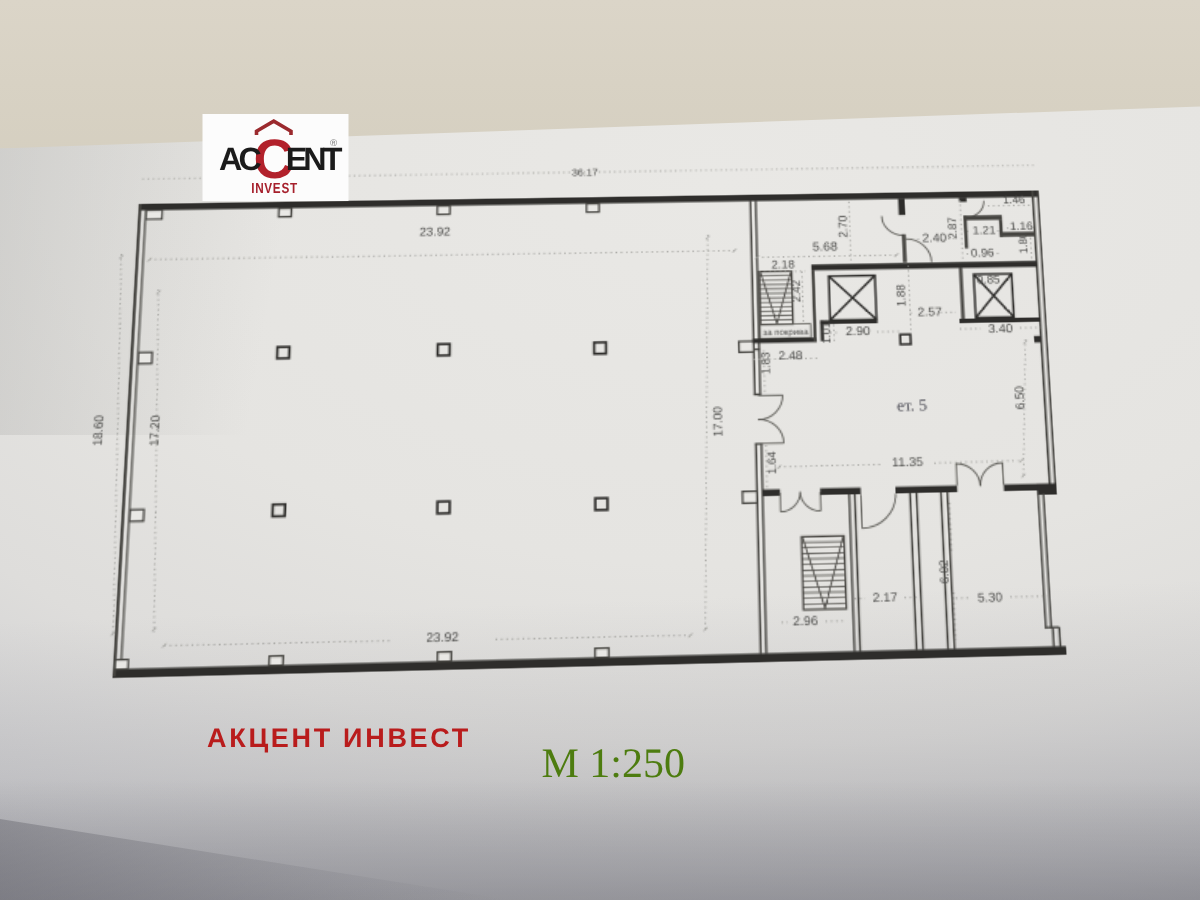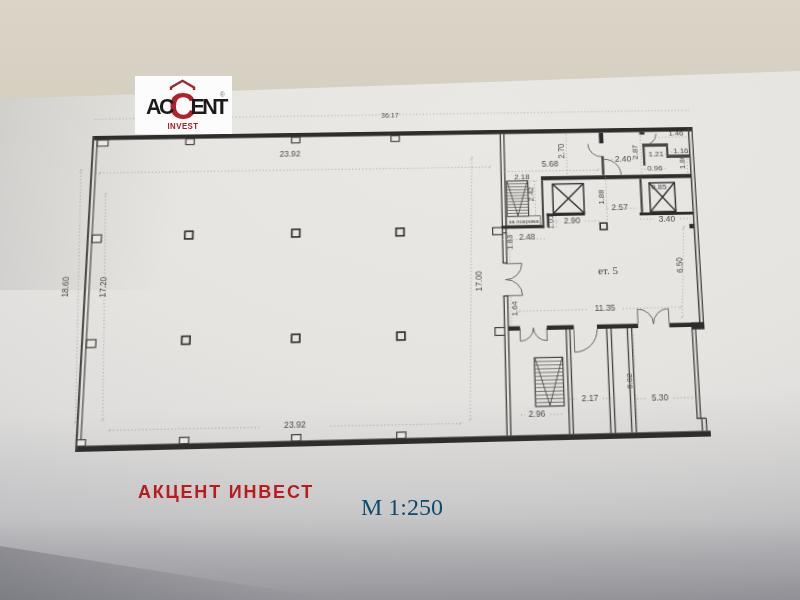--- a/index.html
+++ b/index.html
@@ -433,13 +433,13 @@
     <text x="11" y="37.5" font-family="Liberation Sans, sans-serif" font-weight="bold" font-size="21.5" letter-spacing="-2.6" fill="#1b1b1b">AC</text>
     <text x="55.5" y="37.5" font-family="Liberation Sans, sans-serif" font-weight="bold" font-size="21.5" letter-spacing="-2.6" fill="#1b1b1b">ENT</text>
     <text x="85" y="21" font-size="6.5" fill="#777">®</text>
 
     <text transform="translate(48,52.5) scale(0.80,1)" text-anchor="middle" font-family="Liberation Sans, sans-serif" font-weight="bold" font-size="9.8" letter-spacing="0.6" fill="#a6202c">INVEST</text>
   </svg>
 </div>
 
 <div class="ov" style="left:138px;top:482px;font-size:18px;font-weight:bold;letter-spacing:1.8px;color:#b91c1c;">АКЦЕНТ ИНВЕСТ</div>
 
-<div class="ov" style="left:361px;top:494px;font-family:'Liberation Serif',serif;font-size:24px;color:#0c4a6e;">М 1:250</div>
+<div class="ov" style="left:361px;top:494px;font-family:'Liberation Serif',serif;font-size:28px;color:#4d7c0f;">М 1:250</div>
 
 </body></html>

